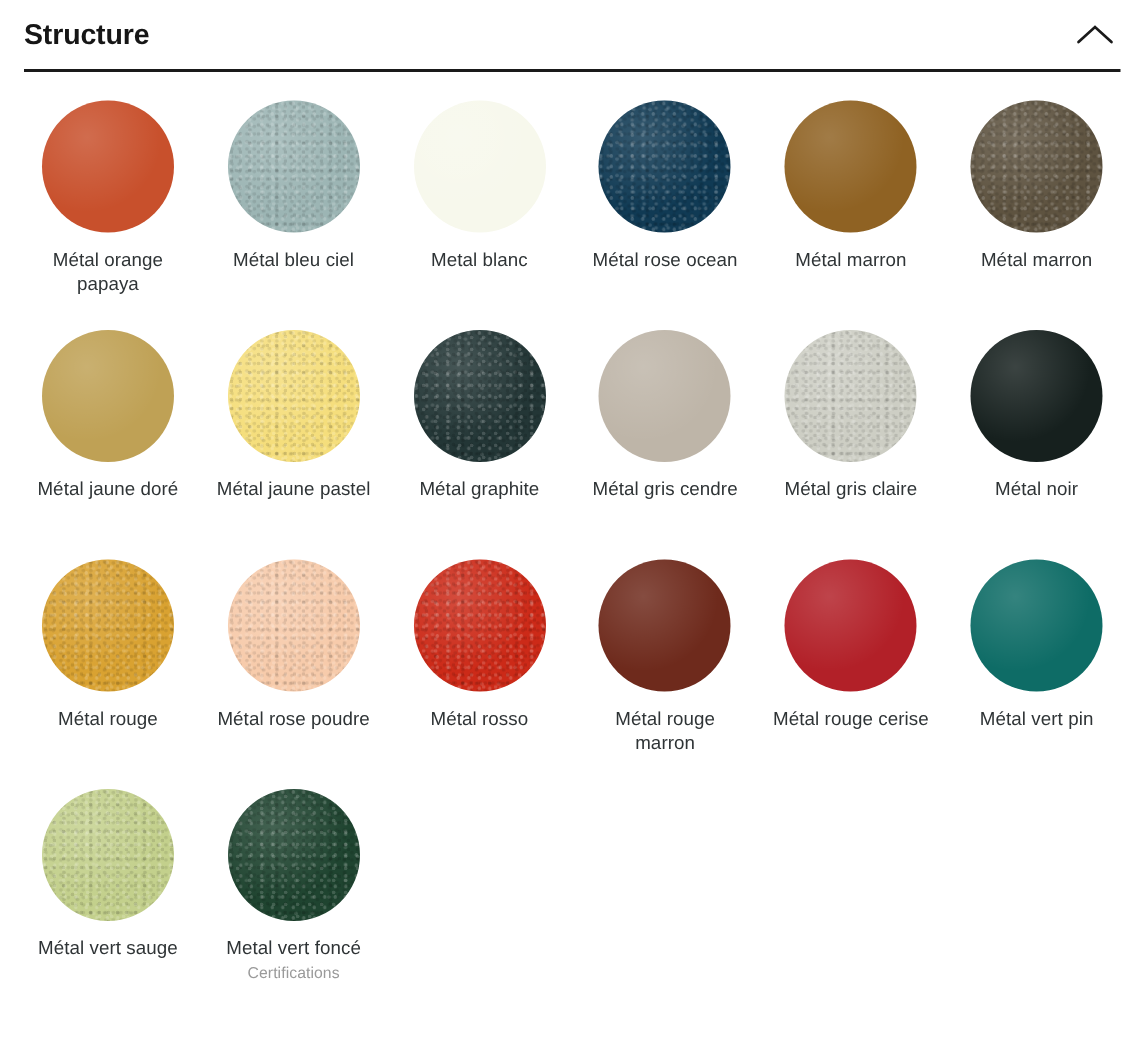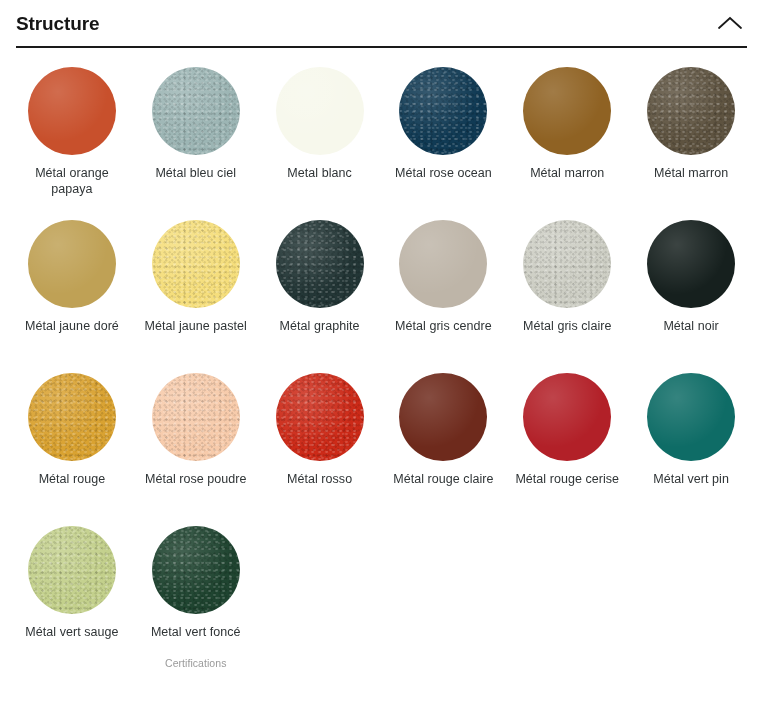--- a/index.html
+++ b/index.html
@@ -112,21 +112,21 @@
   .swatch-label {
     margin-top: 11px;
     font-size: 12.5px;
     line-height: 15.5px;
     text-align: center;
     color: #2f3436;
     max-width: 104px;
     letter-spacing: 0.05px;
   }
   .swatch-sublabel {
-    margin-top: 16px;
+    margin-top: 2px;
     font-size: 10.5px;
     line-height: 13px;
     text-align: center;
     color: #9a9a9a;
     letter-spacing: 0.05px;
   }
 </style>
 </head>
 <body>
 
@@ -201,21 +201,21 @@
       <div class="swatch-cell">
         <div class="swatch-disc sheen textured" style="background: rgb(247, 203, 171);"></div>
         <div class="swatch-label">Métal rose poudre</div>
       </div>
       <div class="swatch-cell">
         <div class="swatch-disc sheen textured" style="background: rgb(204, 42, 24);"></div>
         <div class="swatch-label">Métal rosso</div>
       </div>
       <div class="swatch-cell">
         <div class="swatch-disc sheen" style="background: rgb(110, 42, 28);"></div>
-        <div class="swatch-label">Métal rouge claire</div>
+        <div class="swatch-label">Métal rouge marron</div>
       </div>
       <div class="swatch-cell">
         <div class="swatch-disc sheen" style="background: rgb(178, 32, 40);"></div>
         <div class="swatch-label">Métal rouge cerise</div>
       </div>
       <div class="swatch-cell">
         <div class="swatch-disc sheen" style="background: rgb(14, 108, 102);"></div>
         <div class="swatch-label">Métal vert pin</div>
       </div>
       <div class="swatch-cell">

